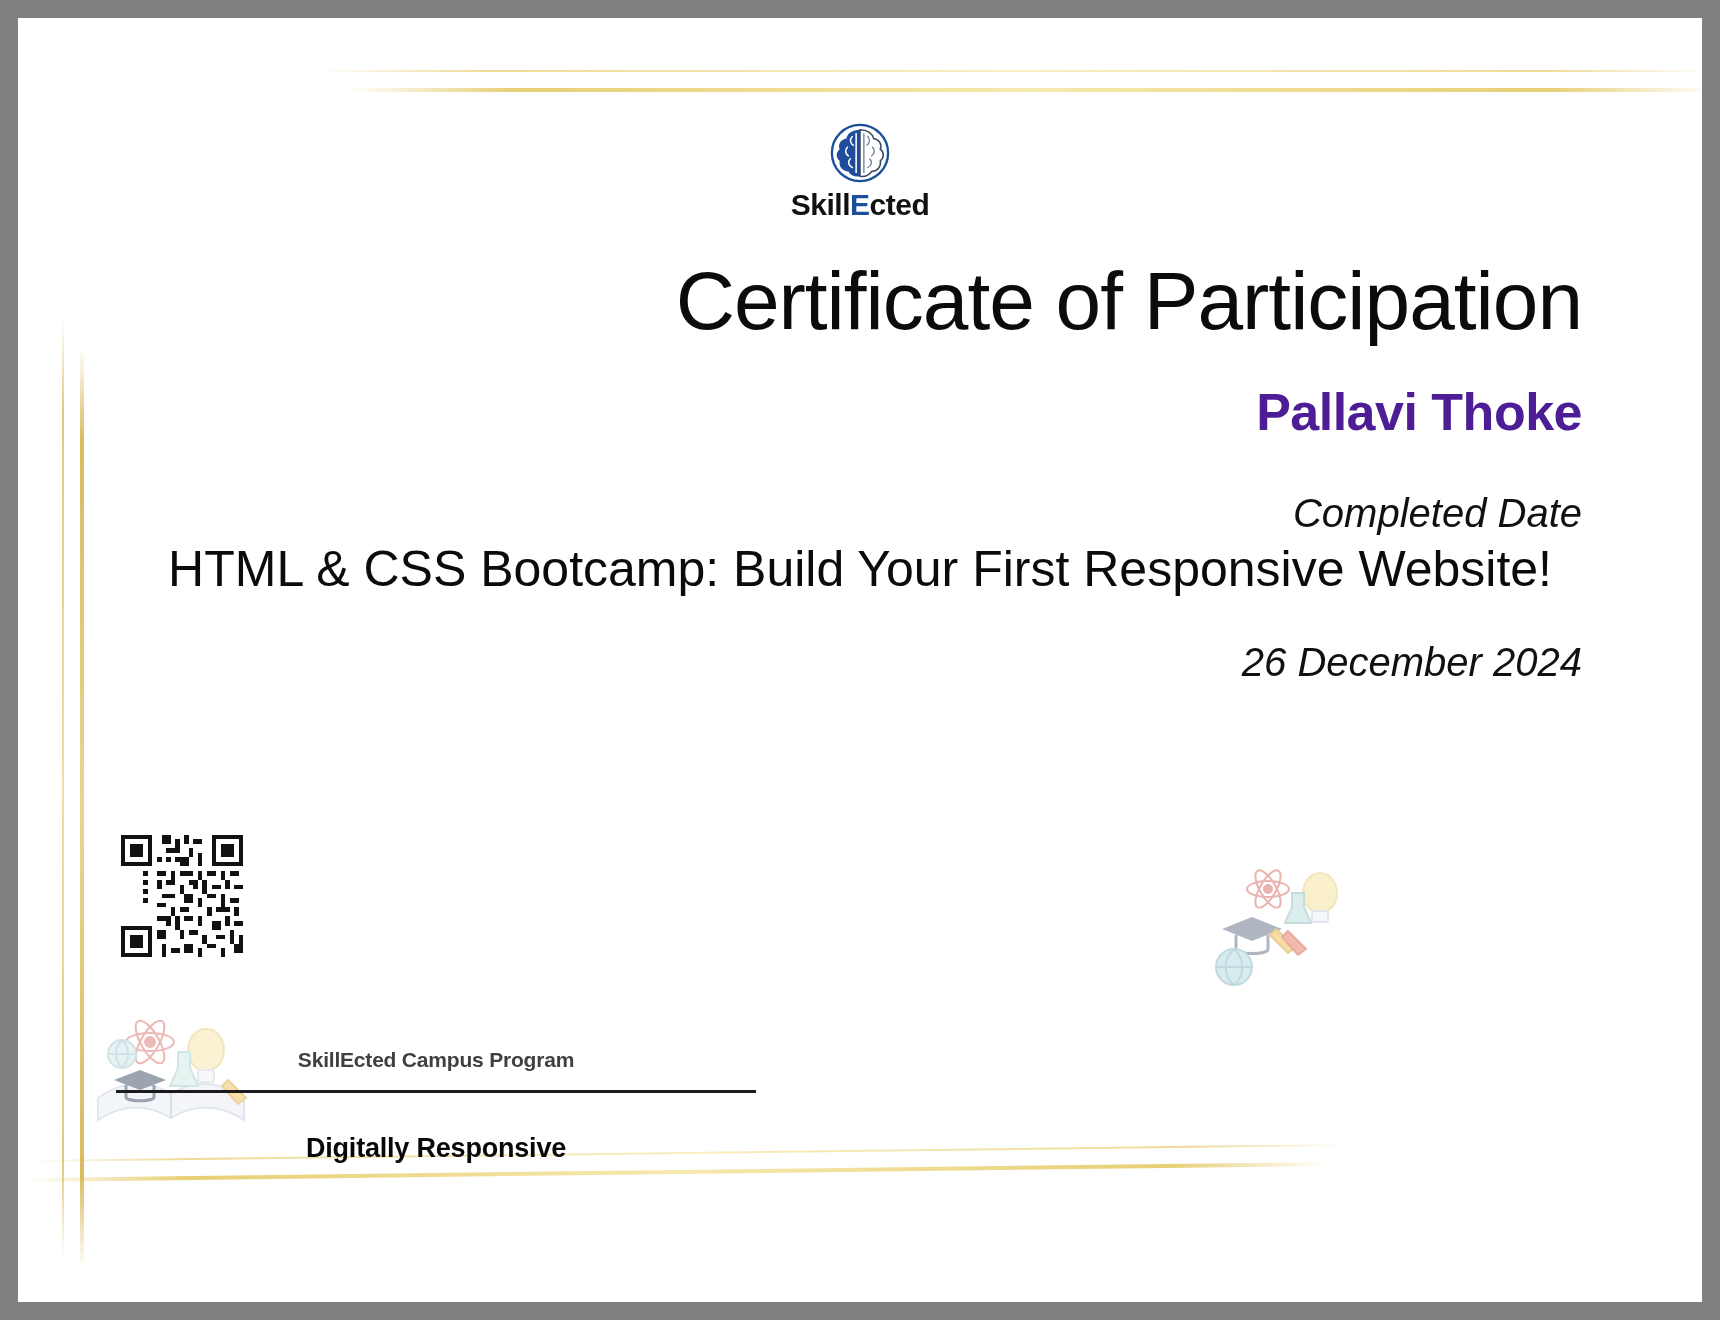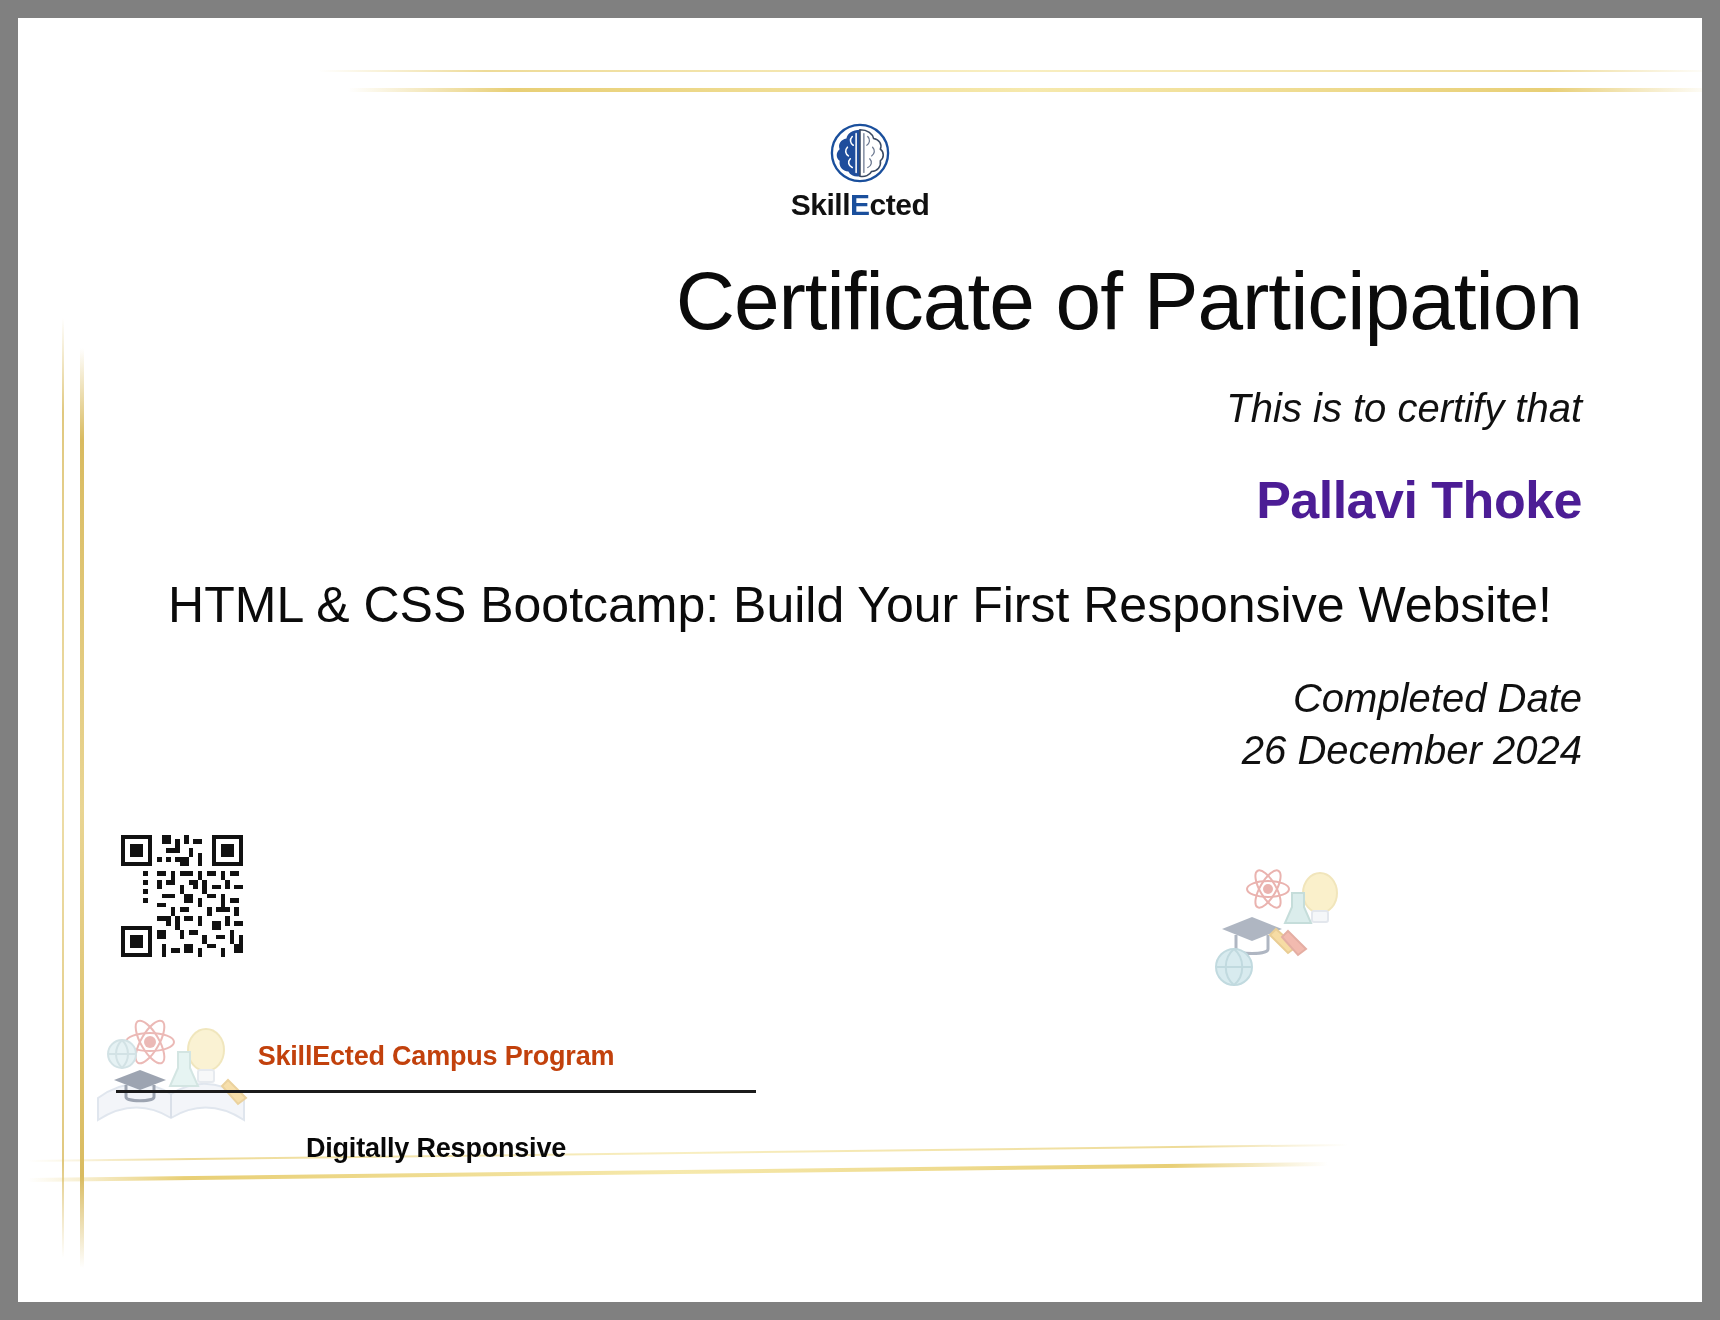--- a/index.html
+++ b/index.html
@@ -264,23 +264,23 @@
   
   #signature-block {
     position: absolute;
     left: 98px;
     bottom: 138px;
     width: 640px;
     text-align: center;
     z-index: 8;
   }
   #signature-org {
-    font-size: 27px;
+    font-size: 21px;
     font-weight: bold;
-    color: #c2410c;
+    color: #404040;
     letter-spacing: -0.2px;
     padding-bottom: 18px;
   }
   #signature-line {
     height: 3px;
     background: #1b1b1b;
     width: 100%;
   }
   #signature-caption {
     margin-top: 40px;
@@ -412,24 +412,23 @@
         <path d="M32 8 C40 8, 45 12, 46 17 C52 18, 55 23, 53 28 C57 31, 57 37, 53 40 C54 46, 50 51, 44 51 C42 55, 37 57, 32 56 Z" fill="#ffffff" stroke="#3a4a63" stroke-width="1.6"></path>
         <path d="M40 15 C43 18, 42 22, 39 24 M45 26 C48 29, 47 33, 44 35 M42 38 C45 41, 44 45, 40 47 M36 12 L36 52" stroke="#6b7890" stroke-width="1.3" fill="none" stroke-linecap="round"></path>
       </svg>
       <div id="brand-name">
         <span>Skill</span><span class="accent">E</span><span>cted</span>
       </div>
     </div>
 
     <div id="content">
       <h1 id="title">Certificate of Participation</h1>
-      <p class="sub-italic" id="certify-line">This is to certify that</p>
       <p id="recipient-name">Pallavi Thoke</p>
+      <p id="completed-label">Completed Date</p>
       <p id="course-title">HTML &amp; CSS Bootcamp: Build Your First Responsive Website!</p>
-      <p id="completed-label">Completed Date</p>
       <p id="completed-date">26 December 2024</p>
     </div>
 
     <div id="qr-code">
       <svg viewBox="0 0 29 29" shape-rendering="crispEdges">
         <rect width="29" height="29" fill="#ffffff"></rect>
         <g fill="#111111">
 
           <rect x="1" y="1" width="7" height="1"></rect>
             <rect x="1" y="7" width="7" height="1"></rect>

